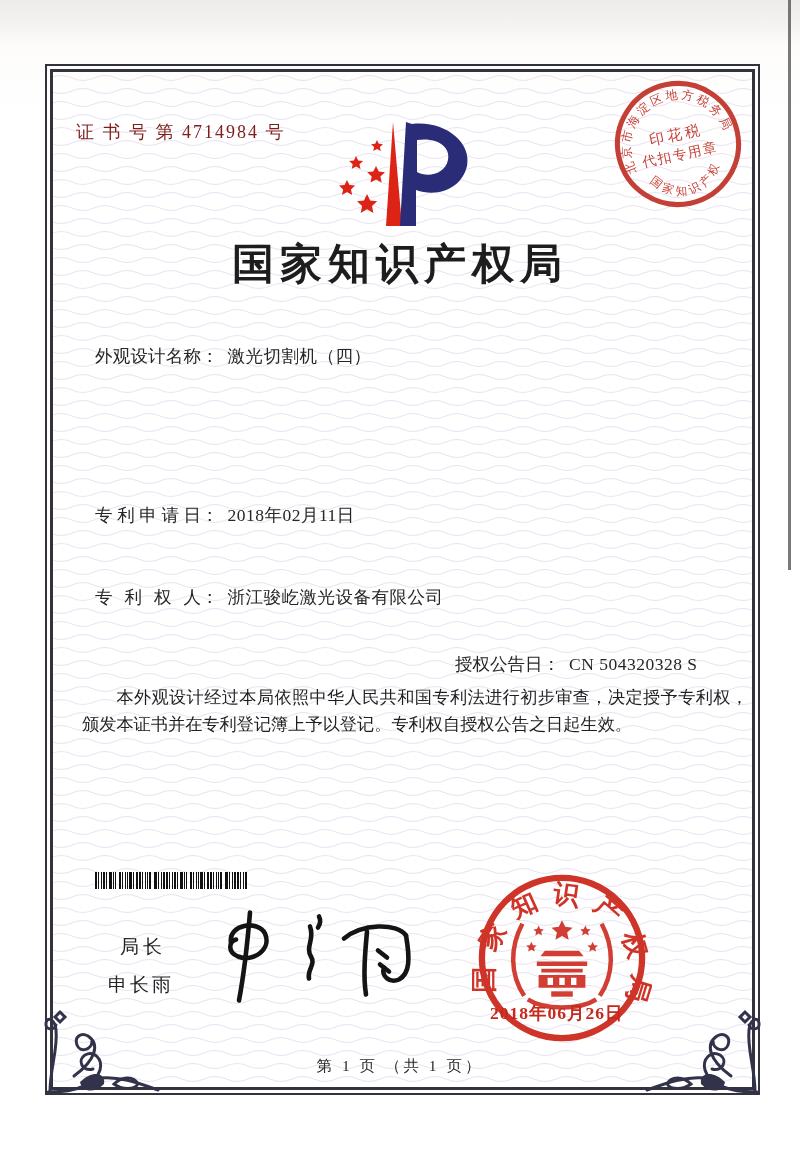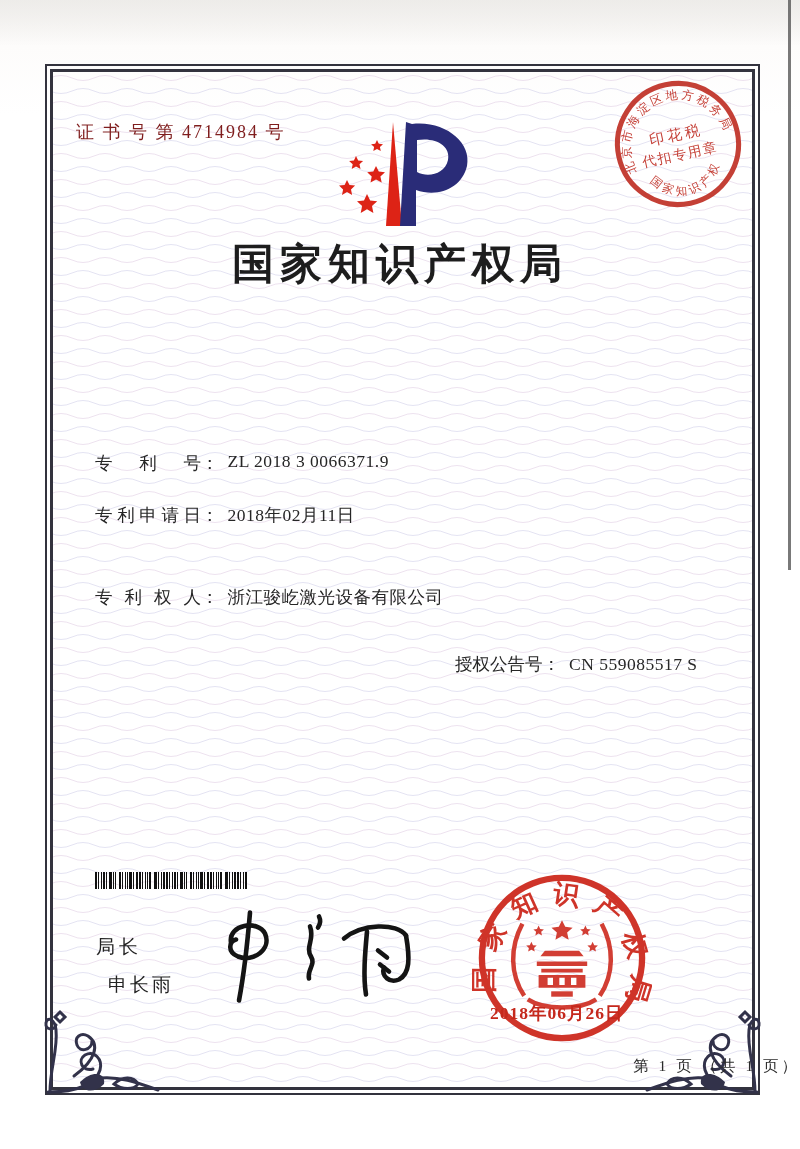--- a/index.html
+++ b/index.html
@@ -34,34 +34,34 @@
   .grant-no-field{position:absolute;left:455px;font-size:17.5px;white-space:nowrap;}
   .grant-no-field .val{margin-left:9px;letter-spacing:.5px;}
 
   .body-text{position:absolute;left:82px;top:684px;width:666px;
     font-size:17.2px;line-height:27.4px;text-align:justify;color:#1f1f1f;}
   .body-text p{margin:0;text-indent:2em;}
 
   .barcode{position:absolute;left:95px;top:872px;height:17px;display:flex;align-items:stretch;}
   .barcode div{height:100%;}
 
-  .sig-title{position:absolute;left:96px;top:934px;font-size:19px;letter-spacing:4px;color:#222;}
+  .sig-title{position:absolute;left:120px;top:934px;font-size:19px;letter-spacing:4px;color:#222;}
   .sig-name{position:absolute;left:108px;top:972px;font-size:19px;letter-spacing:3px;color:#222;}
   .sig-script{position:absolute;left:218px;top:904px;width:210px;height:105px;}
 
   .tax-stamp{position:absolute;left:612px;top:78px;width:132px;height:132px;transform:rotate(-12deg);opacity:.92;}
   .office-seal{position:absolute;left:472px;top:868px;width:180px;height:180px;opacity:.95;}
   .seal-date{position:absolute;left:490px;top:1001px;font-size:17.5px;font-weight:700;
     color:#c5281c;letter-spacing:1px;white-space:nowrap;}
 
   .flourish{position:absolute;width:118px;height:112px;}
   .flourish.bl{left:44px;top:984px;}
   .flourish.br{right:39px;top:984px;transform:scaleX(-1);}
 
-  .footer{position:absolute;left:0;top:1056px;width:800px;text-align:right;
+  .footer{position:absolute;left:0;top:1056px;width:800px;text-align:center;
     font-size:15.5px;letter-spacing:3px;color:#2a2a2a;}
 
   svg text{font-family:"Liberation Serif","DejaVu Serif",serif;}
 </style>
 </head>
 <body>
 
 <div class="page">
 
   <div class="scan-top"></div>
@@ -163,34 +163,35 @@
       <path d="M47 80l3.2 6.4 7 .8-5.2 4.8 1.4 7-6.4-3.7-6.3 3.7 1.4-7-5.1-4.8 7-.8z"></path>
       <path d="M73 8 L66 112 L82 112 Z"></path>
     </g>
     <g fill="#2a2c78">
       <path d="M86 8 L80 112 L96 112 L96 76 C118 84 142 74 147 52 C152 28 124 6 92 10 Z M97 26 C116 23 131 32 128 46 C125 60 108 64 97 58 Z"></path>
     </g>
   </svg>
 
   <div class="title">国家知识产权局</div>
 
-  <div class="field" style="top:451px">
-    <span class="lbl">专利号</span><span class="colon">：</span><span class="val">ZL 2018 3 0066371.9</span>
+  <div class="field" style="top:344px">
+    <span class="lbl">外观设计名称</span><span class="colon">：</span><span class="val">激光切割机（四）</span>
   </div>
   <div class="field" style="top:503px">
     <span class="lbl">专利申请日</span><span class="colon">：</span><span class="val">2018年02月11日</span>
   </div>
   <div class="field" style="top:585px">
     <span class="lbl">专利权人</span><span class="colon">：</span><span class="val">浙江骏屹激光设备有限公司</span>
   </div>
   <div class="grant-no-field" style="top:652px">
-    <span class="lbl">授权公告号</span><span class="colon">：</span><span class="val">CN 559085517 S</span>
+    <span class="lbl">授权公告日</span><span class="colon">：</span><span class="val">CN 504320328 S</span>
   </div>
 
   <div class="body-text">
+    <p>本外观设计经过本局依照中华人民共和国专利法进行初步审查，决定授予专利权，颁发本证书并在专利登记簿上予以登记。专利权自授权公告之日起生效。</p>
   </div>
 
   <div class="barcode" id="barcode">
       <div style="width:2px;background:#111;"></div>
       <div style="width:1px;background:transparent;"></div>
       <div style="width:1px;background:#111;"></div>
       <div style="width:2px;background:transparent;"></div>
       <div style="width:1px;background:#111;"></div>
       <div style="width:1px;background:transparent;"></div>
       <div style="width:2px;background:#111;"></div>

